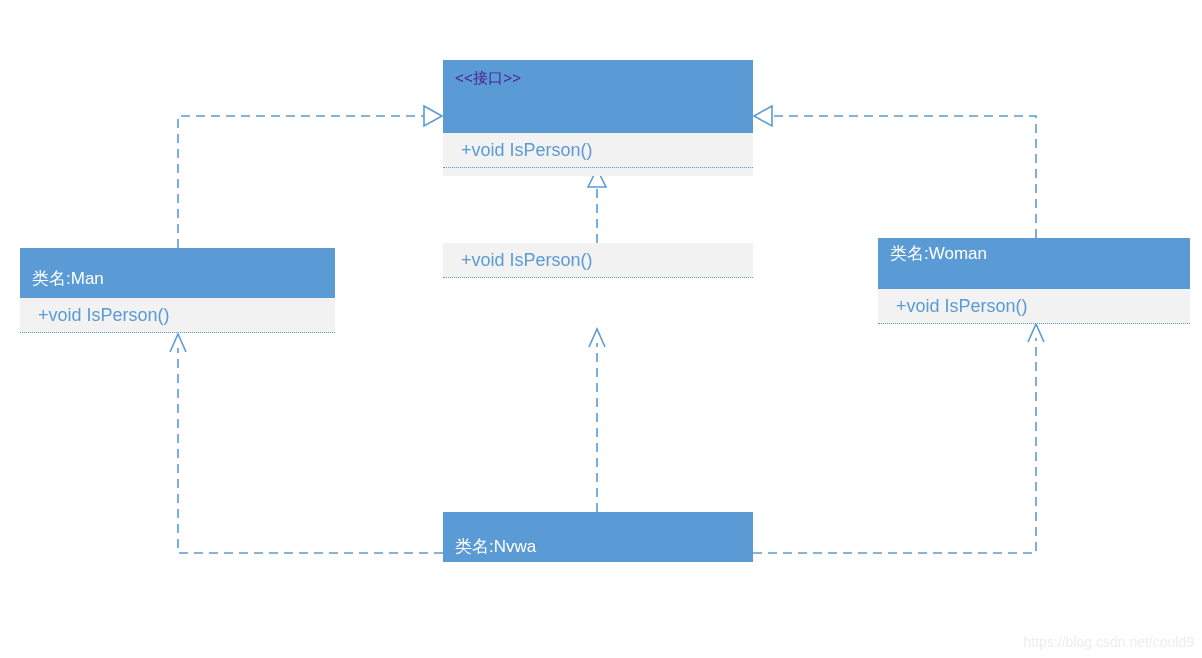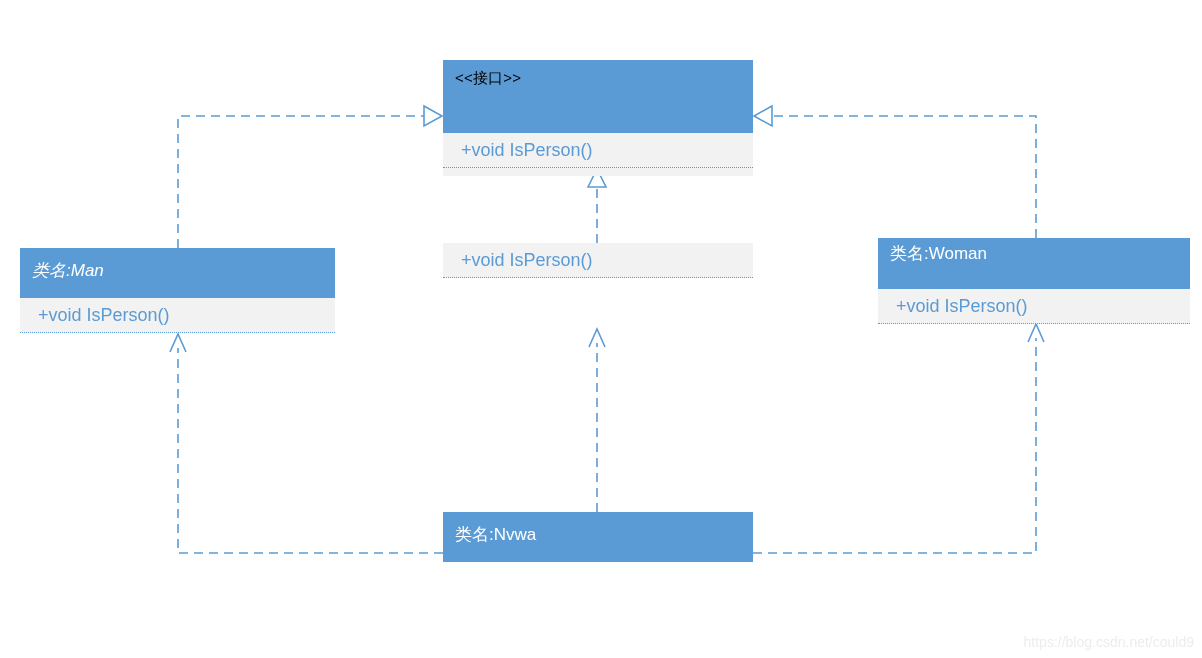--- a/index.html
+++ b/index.html
@@ -30,21 +30,21 @@
   }
   .uml-header {
     background: #5B9BD5;
     color: #ffffff;
     box-sizing: border-box;
     padding: 8px 12px 6px 12px;
     line-height: 1.32;
   }
   .uml-stereotype {
     font-size: 15px;
-    color: #000000;
+    color: #4c1d95;
     letter-spacing: 0.2px;
     display: block;
   }
   .uml-name {
     font-size: 17px;
     color: #ffffff;
     display: block;
     margin-top: 4px;
   }
   .uml-body {
@@ -117,21 +117,21 @@
       <span class="uml-stereotype">&lt;&lt;接口&gt;&gt;</span>
     </div>
     <div class="uml-body">
       <span class="uml-member">+void IsPerson()</span>
     </div>
     <div class="uml-body-pad"></div>
   </div>
 
   <div class="uml-class" style="left:20px; top:248px; width:315px;">
     <div class="uml-header" style="height:50px; padding-top:12px;">
-      <span class="uml-name" style="margin-top:0;font-style:italic;">类名:Man</span>
+      <span class="uml-name" style="margin-top:8px;">类名:Man</span>
     </div>
     <div class="uml-body">
       <span class="uml-member">+void IsPerson()</span>
     </div>
   </div>
 
   <div class="uml-class" style="left:443px; top:243px; width:310px;">
     <div class="uml-body">
       <span class="uml-member">+void IsPerson()</span>
     </div>
@@ -141,19 +141,19 @@
     <div class="uml-header" style="height:51px; padding-top:5px;">
       <span class="uml-name" style="margin-top:0;">类名:Woman</span>
     </div>
     <div class="uml-body">
       <span class="uml-member">+void IsPerson()</span>
     </div>
   </div>
 
   <div class="uml-class" style="left:443px; top:512px; width:310px;">
     <div class="uml-header" style="height:50px; padding-top:12px;">
-      <span class="uml-name" style="margin-top:0;">类名:Nvwa</span>
+      <span class="uml-name" style="margin-top:12px;">类名:Nvwa</span>
     </div>
   </div>
 
   <div class="watermark">https://blog.csdn.net/could9</div>
 
 </div>
 
 </body></html>

